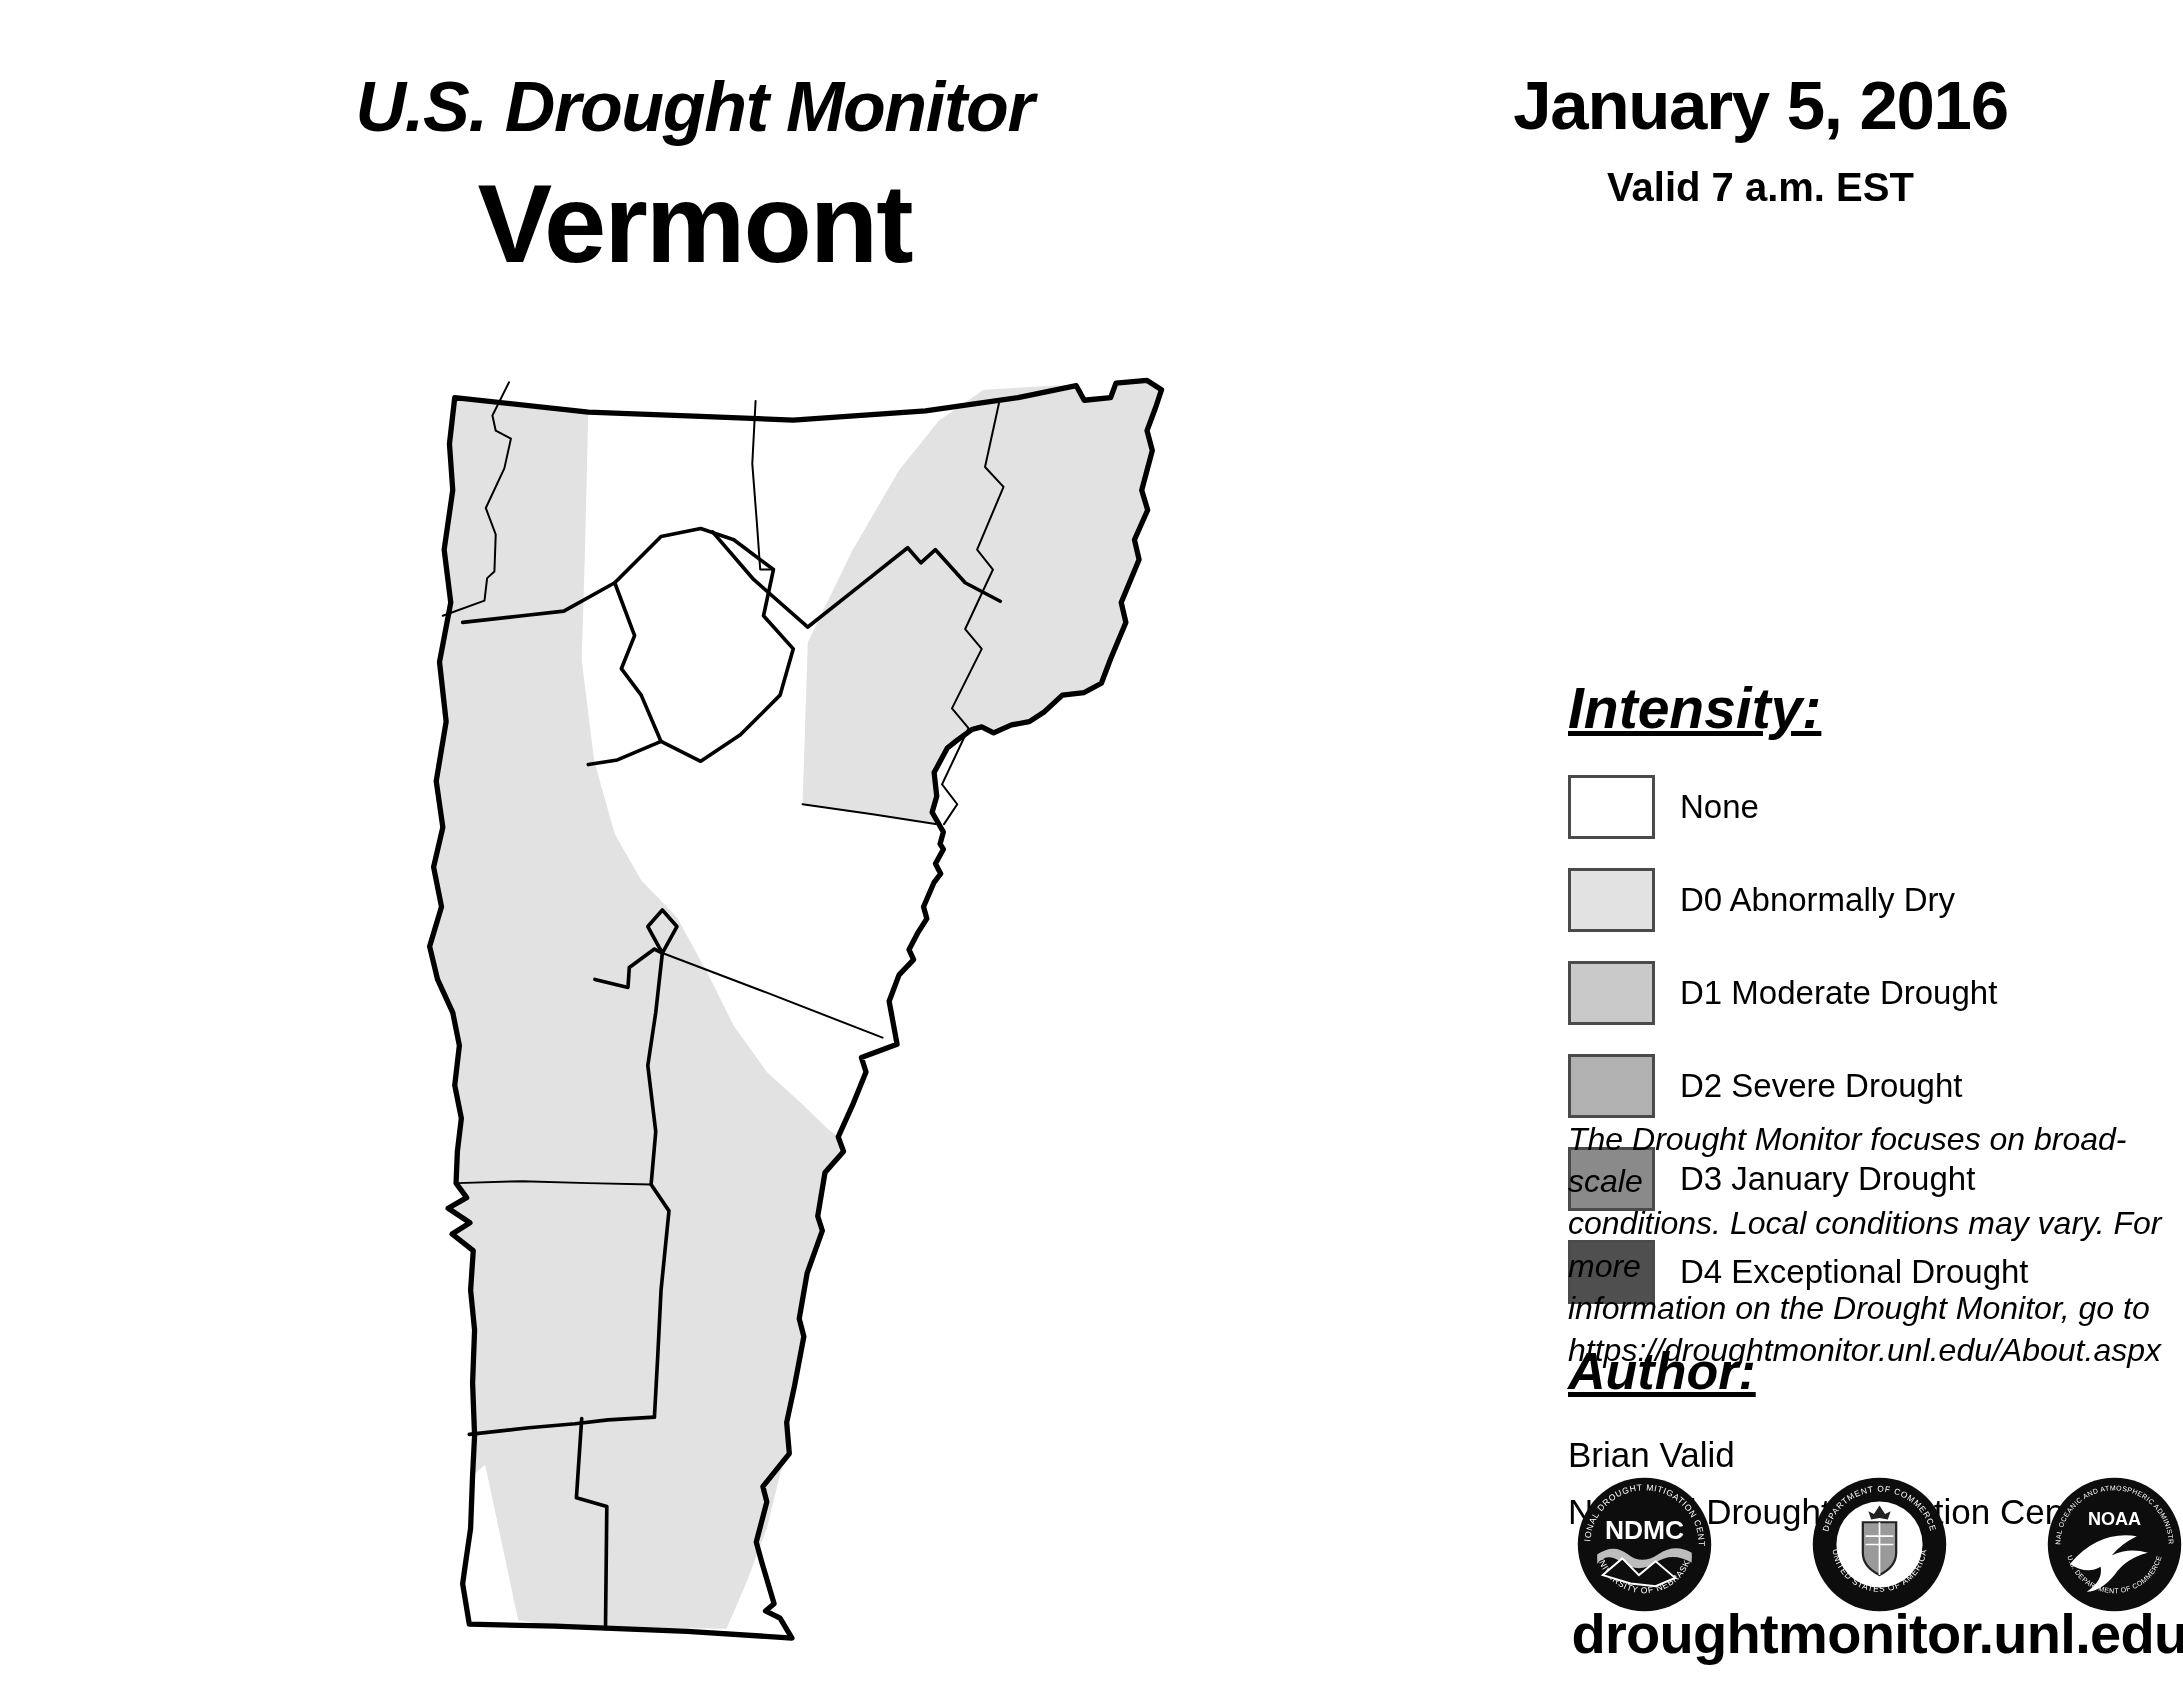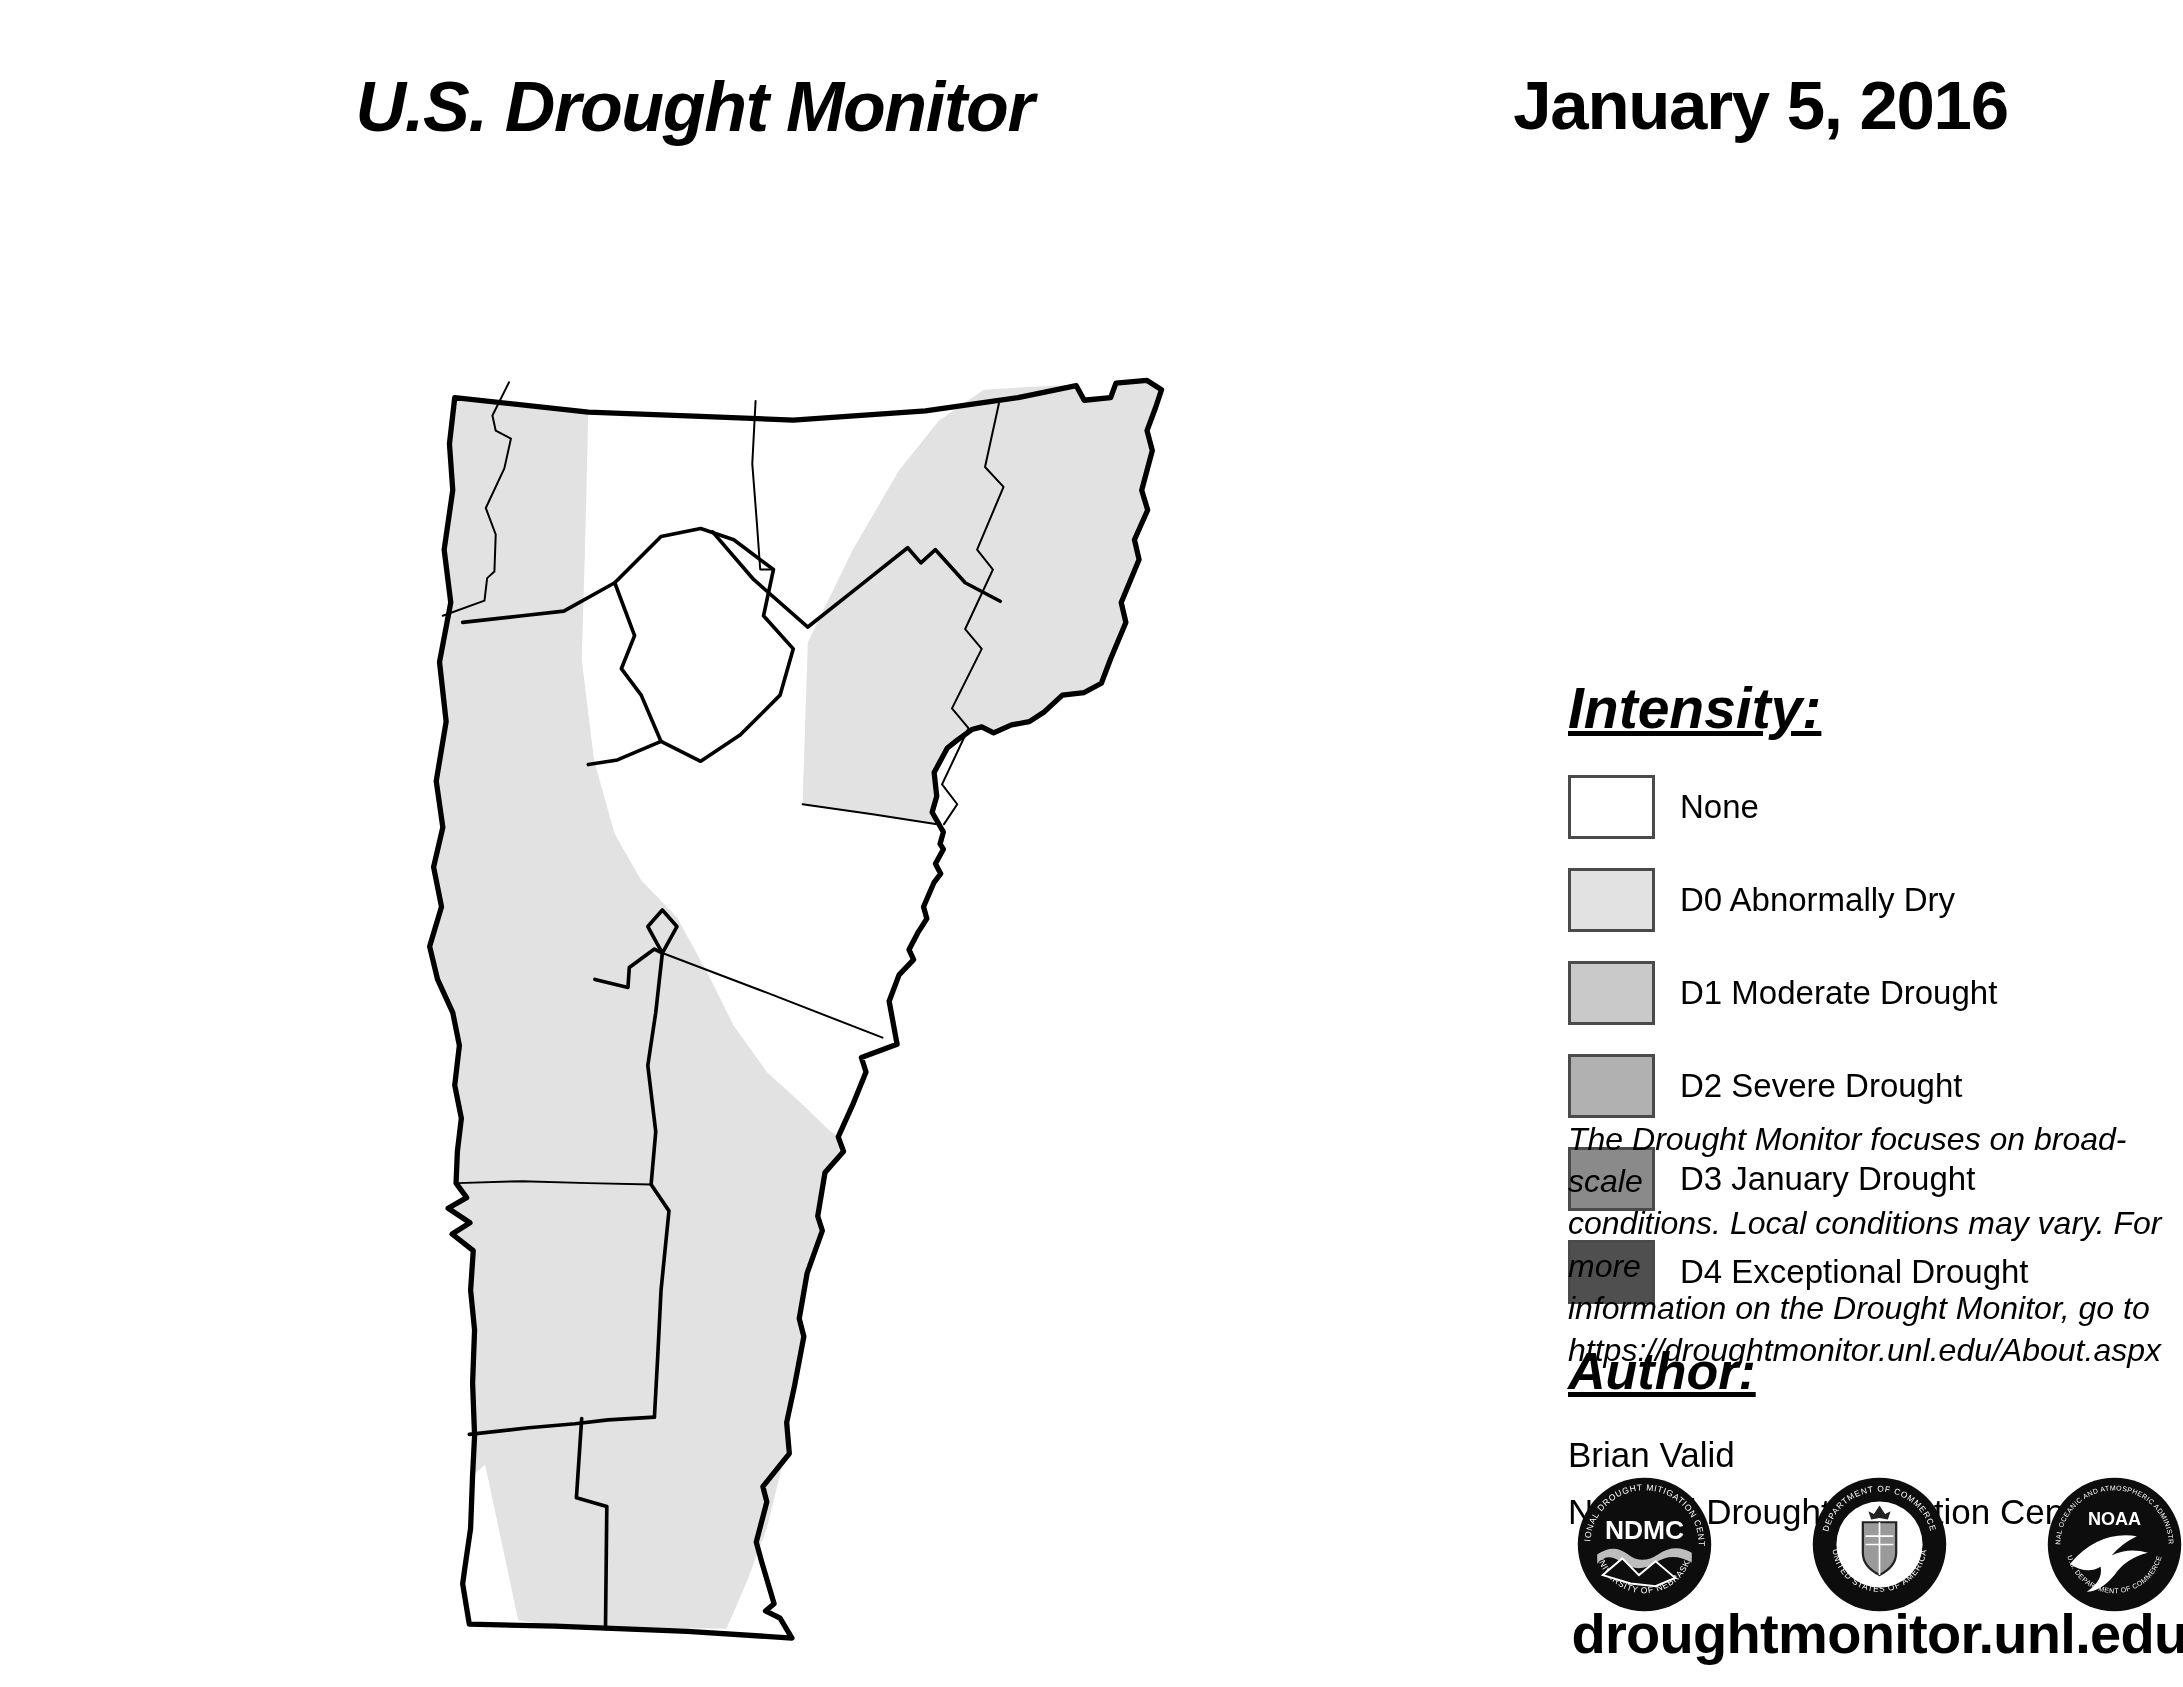--- a/index.html
+++ b/index.html
@@ -45,24 +45,26 @@
 
   
   #map-wrap{left:423px;top:351px;width:767px;height:1290px;}
   svg{display:block;}
 </style>
 </head>
 <body>
 
 <div class="abs" id="title-block">
   <div id="page-title">U.S. Drought Monitor</div>
+  <div id="region-title">Vermont</div>
 </div>
 
 <div class="abs" id="date-block">
   <div id="date-main">January 5, 2016</div>
+  <div id="date-valid">Valid 7 a.m. EST</div>
 </div>
 
 <div class="abs" id="map-wrap">
 <svg width="767" height="1290" viewBox="0 0 1160 1950">
 
   <path fill="#ffffff" stroke="none" d="M48,70 L250,92 L410,98 L560,104 L760,90 L900,70 L988,52 L1000,74 L1040,70 L1048,48 L1095,44 L1117,58
        L1108,85 L1095,120 L1103,150 L1087,210 L1096,240 L1076,285 L1083,315 L1056,380 L1063,410 L1040,465 L1026,502
        L1000,516 L967,520 L940,545 L917,560 L890,565 L863,577 L845,568 L830,572 L808,588 L793,600
        L773,637 L777,673 L770,697 L787,727 L782,745 L787,753 L775,775 L783,790 L773,803 L757,840 L762,858 L748,880
        L735,905 L742,920 L720,943 L705,983 L710,1010 L717,1048

